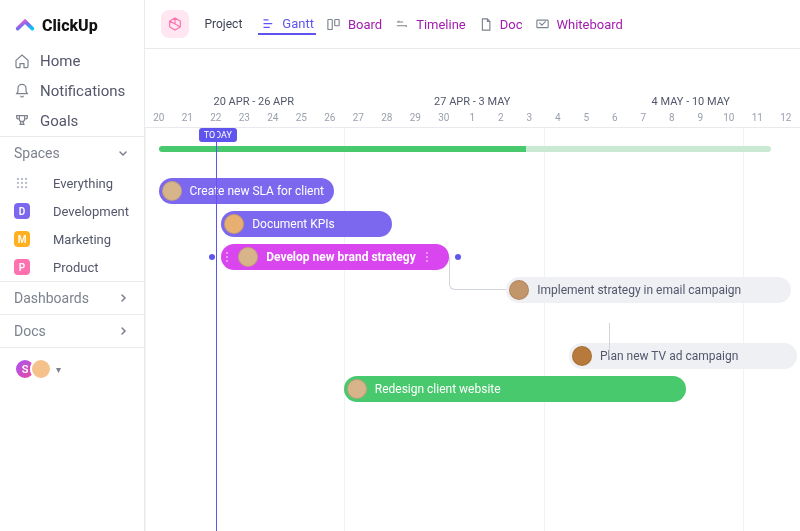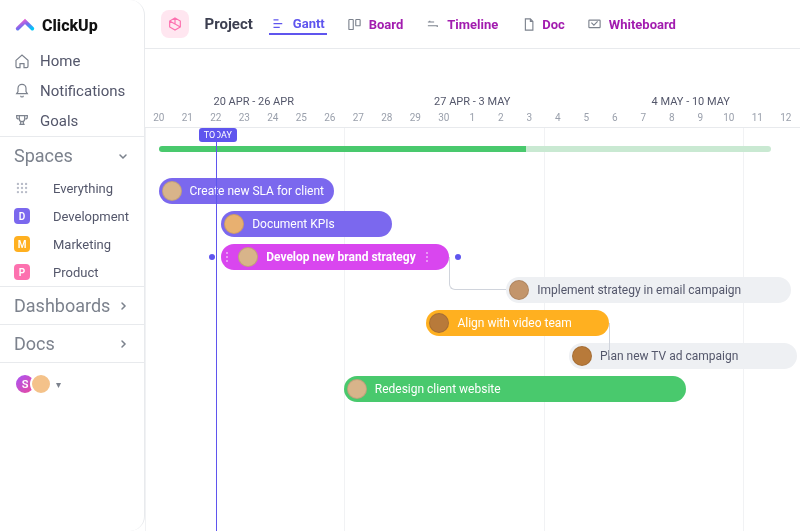--- a/index.html
+++ b/index.html
@@ -1,40 +1,40 @@
 <!DOCTYPE html>
 <html><head>
 <meta charset="utf-8">
 <style>
   * { box-sizing: border-box; margin: 0; padding: 0; }
   body { font-family: -apple-system, BlinkMacSystemFont, "Segoe UI", Roboto, sans-serif; font-size: 13px; color: #2b2e40; background: #fff; width: 800px; height: 531px; overflow: hidden; border-radius: 12px; }
   .app { display: flex; width: 100%; height: 100%; }
 
   
-  .sidebar { width: 163px; border-right: 1px solid #e8eaed; display: flex; flex-direction: column; background: #fff; border-radius: 15px; }
+  .sidebar { width: 163px; border-right: 1px solid #e8eaed; display: flex; flex-direction: column; background: #fff; }
   .logo-row { display: flex; align-items: center; gap: 6px; padding: 14px 14px 10px; }
   .logo-mark { width: 22px; height: 22px; display: flex; align-items: center; justify-content: center; }
   .logo-text { font-weight: 800; font-size: 16px; color: #111; }
   .nav-item { display: flex; align-items: center; gap: 10px; padding: 6px 14px; color: #54576b; cursor: pointer; font-size: 15px; }
   .nav-icon { width: 16px; height: 16px; display: flex; align-items: center; justify-content: center; color: #7c828d; }
-  .section-title { display: flex; align-items: center; justify-content: space-between; padding: 8px 14px; color: #7c828d; font-size: 18px; border-top: 1px solid #e8eaed; cursor: pointer; }
+  .section-title { display: flex; align-items: center; justify-content: space-between; padding: 8px 14px; color: #7c828d; font-size: 14px; border-top: 1px solid #e8eaed; cursor: pointer; }
   .chev { width: 14px; height: 14px; display:flex;align-items:center;justify-content:center; }
   .space-item { display: flex; align-items: center; gap: 23px; padding: 6px 14px; color: #54576b; cursor: pointer; font-size: 13px; }
   .space-badge { width: 16px; height: 16px; border-radius: 4px; display: flex; align-items: center; justify-content: center; font-size: 10px; color: #fff; font-weight: 600; }
   .footer { padding: 10px 14px; border-top: 1px solid #e8eaed; display: flex; align-items: center; gap: -4px; }
   .avatar-stack { display:flex; align-items:center; }
   .avatar { width: 22px; height: 22px; border-radius: 50%; border: 2px solid #fff; display:flex;align-items:center;justify-content:center;font-size:11px;font-weight:600;color:#fff; }
   .avatar + .avatar { margin-left: -6px; }
   .caret { margin-left: 4px; color:#7c828d; font-size: 10px;}
 
   
   .main { flex: 1; display: flex; flex-direction: column; }
   .topbar { display: flex; align-items: center; gap: 16px; padding: 10px 16px; border-bottom: 1px solid #e8eaed; }
   .proj-badge { width: 28px; height: 28px; border-radius: 8px; background: #ffe6f0; display:flex; align-items:center; justify-content:center; }
-  .proj-title { font-size: 15px; font-weight: 700; color: #3c3f50; }
+  .proj-title { font-size: 12px; font-weight: 400; color: #3c3f50; }
   .view-tab { display:flex; align-items:center; gap:6px; color:#a21caf; font-size:13px; cursor:pointer; padding: 2px 2px; }
   .view-tab.active { color:#5f55ee; border-bottom: 2px solid #5f55ee; padding-bottom: 2px; }
   .view-icon { width: 16px; height:16px; display:flex;align-items:center;justify-content:center; }
 
   
   .time-head { border-bottom: 1px solid #e8eaed; }
   .weeks { display: grid; grid-template-columns: repeat(3, 1fr); font-size: 11px; color:#54576b; padding: 6px 0 4px; }
   .weeks div { text-align: center; }
   .days-row { display: flex; font-size: 10px; color:#9aa0ac; padding-bottom: 4px; }
   .day { width: 28.5px; text-align: center; flex-shrink: 0; }
@@ -172,21 +172,21 @@
   </aside>
 
   <main class="main">
     <div class="topbar">
       <div class="proj-badge">
         <svg width="16" height="16" viewBox="0 0 24 24">
             <path d="M12 3l8 4.5v9L12 21l-8-4.5v-9L12 3z M12 3v9l8 4.5 M12 12L4 7.5" fill="none" stroke="#fd71af" stroke-width="1.8"></path>
           </svg>
       </div>
       <span class="proj-title">Project</span>
-      <div id="views-row" style="display:flex; gap:18px;font-weight:bold;">
+      <div id="views-row" style="display:flex; gap:8px;">
           <div class="view-tab active">
             <span class="view-icon" style="color:#5f55ee">
               <svg width="15" height="15" viewBox="0 0 24 24" fill="none" stroke="currentColor" stroke-width="2">
                 <path d="M4 6h8M4 12h14M4 18h10"></path>
               </svg>
             </span>
             <span>Gantt</span>
           </div>
           <div class="view-tab">
             <span class="view-icon" style="color:#7c828d">
@@ -287,24 +287,20 @@
             <span></span>
             <span></span>
           </div>
         </div>
         <div class="dep-dot" style="left: 64.7px; top: 129px;"></div>
         <div class="dep-dot" style="left: 310.7px; top: 129px;"></div>
         <div class="task grey" style="left: 361.7px; top: 149px; min-width: 285px;">
           <div class="av" style="background:#c3956b"></div>
           <span>Implement strategy in email campaign</span>
         </div>
-        <div class="task" style="background: rgb(255, 176, 32); left: 281.9px; top: 182px; min-width: 182.4px;">
-          <div class="av" style="background:#b87a3a"></div>
-          <span>Align with video team</span>
-        </div>
         <div class="task grey" style="left: 424.4px; top: 215px; min-width: 228px;">
           <div class="av" style="background:#b87a3a"></div>
           <span>Plan new TV ad campaign</span>
         </div>
         <div class="task" style="background: rgb(73, 201, 109); left: 199.25px; top: 248px; min-width: 342px;">
           <div class="av" style="background:#d8b48a"></div>
           <span>Redesign client website</span>
         </div>
         <div class="connector" style="left: 304.7px; top: 129px; width: 57px; height: 33px;"></div>
         <div class="connector" style="left: 464.3px; top: 195px; height: 33px;"></div>

